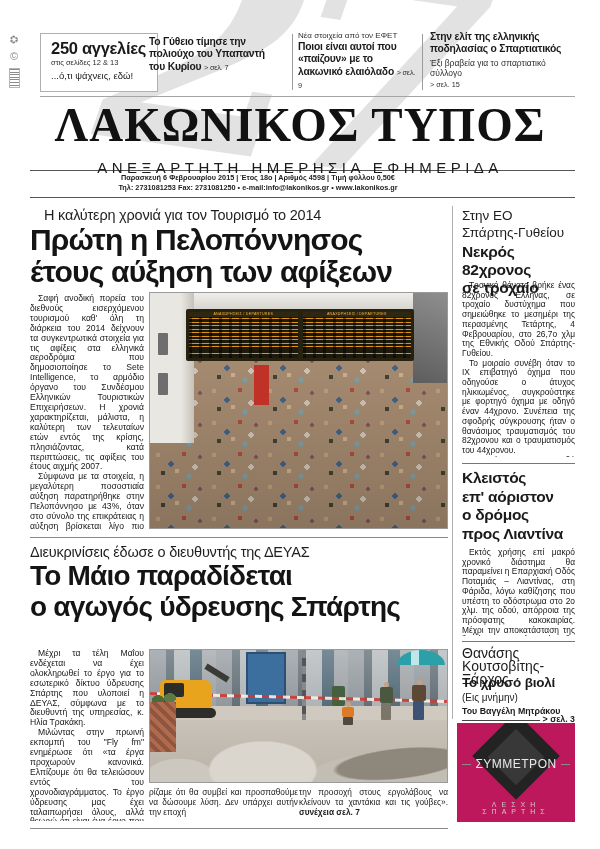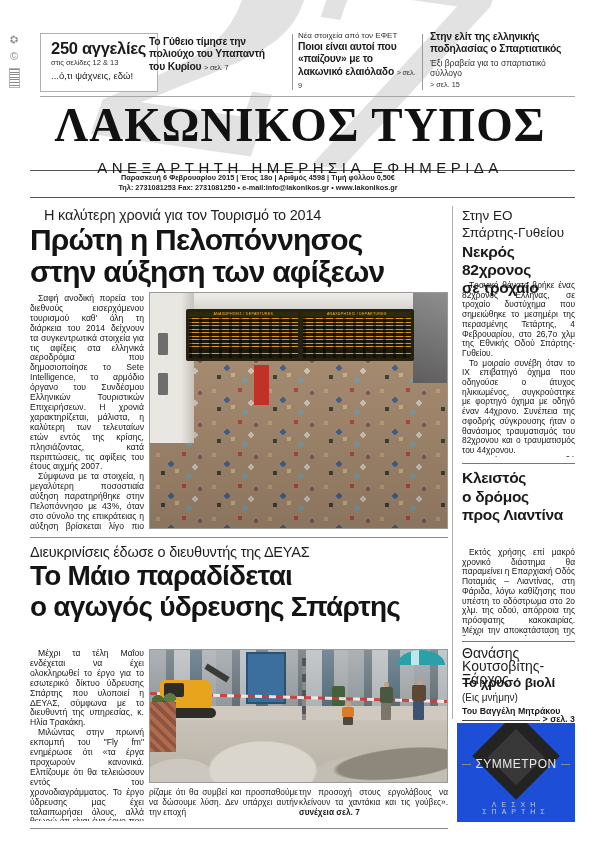--- a/index.html
+++ b/index.html
@@ -169,21 +169,21 @@
   #rc-rule2{left:462px; top:641px; width:113px; background:#777;}
   #rc-author{top:647px; font-size:14px; line-height:13px; color:#1d1d1d;}
   #rc-obit-title{top:675px; font-size:13.5px; font-weight:bold; letter-spacing:-0.2px;}
   #rc-obit-note{top:692px; font-size:10px; color:#222;}
   #rc-obit-byline{top:706px; font-size:8.8px; font-weight:bold;}
   #rc-leader{top:714px; display:flex; align-items:flex-end; gap:3px;}
   #rc-leader .line{flex:1; border-top:1px solid #444; margin-bottom:3px;}
   #rc-leader .txt{font-size:8.8px; font-weight:bold;}
 
   
-  #symmetron{left:457px; top:723px; width:118px; height:99px; background:#1d4ed8; overflow:hidden;}
+  #symmetron{left:457px; top:723px; width:118px; height:99px; background:#be185d; overflow:hidden;}
   .sym-d1{position:absolute; left:50%; top:2px; width:62px; height:62px; margin-left:-31px; transform:rotate(45deg); background:#232323;}
   .sym-d2{position:absolute; left:50%; top:14px; width:40px; height:40px; margin-left:-20px; transform:rotate(45deg); background:#383838;}
   .sym-brand{position:absolute; left:0; top:34px; width:100%; display:flex; align-items:center; gap:4px; padding:0 5px; box-sizing:border-box;}
   .sym-brand .hl{flex:1; border-top:1px solid #8a8a8a;}
   .sym-brand .bt{font-size:12px; letter-spacing:.5px; color:#e9e9e9;}
   .sym-foot{position:absolute; left:0; bottom:7px; width:100%; text-align:center; font-size:7px; letter-spacing:5px; color:#c9c9c9;}
 </style>
 </head>
 <body>
 
@@ -225,21 +225,21 @@
   <div class="rule" id="mastrule-a"></div>
   <div id="dateline" class="abs">
     <div class="d1">Παρασκευή 6 Φεβρουαρίου 2015 | Έτος 18ο | Αριθμός 4598 | Τιμή φύλλου 0,50€</div>
     <div class="d2">Τηλ: 2731081253 Fax: 2731081250 • e-mail:info@lakonikos.gr • www.lakonikos.gr</div>
   </div>
   <div class="rule" id="mastrule-b"></div>
 
   <div class="kicker abs" id="lead-kicker">Η καλύτερη χρονιά για τον Τουρισμό το 2014</div>
   <div class="headline abs" id="lead-headline">
     <div>Πρώτη η Πελοπόννησος</div>
-    <div>στην αύξηση των αφίξεων</div>
+    <div>έτους αύξηση των αφίξεων</div>
   </div>
 
   <div class="bodycol abs" id="lead-body">
     <p>Σαφή ανοδική πορεία του διεθνούς εισερχόμενου τουρισμού καθ' όλη τη διάρκεια του 2014 δείχνουν τα συγκεντρωτικά στοιχεία για τις αφίξεις στα ελληνικά αεροδρόμια που δημοσιοποίησε το Sete Intelligence, το αρμόδιο όργανο του Συνδέσμου Ελληνικών Τουριστικών Επιχειρήσεων. Η χρονιά χαρακτηρίζεται, μάλιστα, η καλύτερη των τελευταίων ετών εντός της κρίσης, πλησιάζοντας, κατά περιπτώσεις, τις αφίξεις του έτους αιχμής 2007.</p>
     <p>Σύμφωνα με τα στοιχεία, η μεγαλύτερη ποσοστιαία αύξηση παρατηρήθηκε στην Πελοπόννησο με 43%, όταν στο σύνολο της επικράτειας η αύξηση βρίσκεται λίγο πιο πάνω από το 15% και με το σύνολο των διεθνών αεροπορικών αφίξεων να ανέρχεται σε 14,6 εκ. περίπου.</p>
 
   </div>
 
   <div class="photo abs" id="photo-airport">
     <div class="p1-crowd"></div>
@@ -326,20 +326,21 @@
   <div class="abs rc rcbody" id="rc-body1">
     <p>Τραγικό θάνατο βρήκε ένας 82χρονος Έλληνας, σε τροχαίο δυστύχημα που σημειώθηκε το μεσημέρι της περασμένης Τετάρτης, 4 Φεβρουαρίου, στο 26,7ο χλμ της Εθνικής Οδού Σπάρτης-Γυθείου.</p>
     <p>Το μοιραίο συνέβη όταν το ΙΧ επιβατηγό όχημα που οδηγούσε ο άτυχος ηλικιωμένος, συγκρούστηκε με φορτηγό όχημα με οδηγό έναν 44χρονο. Συνέπεια της σφοδρής σύγκρουσης ήταν ο θανάσιμος τραυματισμός του 82χρονου και ο τραυματισμός του 44χρονου.</p>
     <p>Προανάκριση για τα ακριβή αίτια του δυστυχήματος διενεργεί το Τμήμα Τροχαίας Σπάρτης.</p>
   </div>
 
   <div class="rule" id="rc-rule1"></div>
 
   <div class="abs rc" id="rc-head2">
     <div>Κλειστός</div>
+    <div>επ' αόριστον</div>
     <div>ο δρόμος</div>
     <div>προς Λιαντίνα</div>
   </div>
   <div class="abs rc rcbody" id="rc-body2">
     <p>Εκτός χρήσης επί μακρό χρονικό διάστημα θα παραμείνει η Επαρχιακή Οδός Ποταμιάς – Λιαντίνας, στη Φάριδα, λόγω καθίζησης που υπέστη το οδόστρωμα στο 2ο χλμ. της οδού, απόρροια της πρόσφατης κακοκαιρίας. Μέχρι την αποκατάσταση της ζημιάς η κυκλοφορία θα διεξάγεται από παρακαμπτήριες οδούς.</p>
   </div>
 
   <div class="rule" id="rc-rule2"></div>
 
   <div class="abs rc" id="rc-author">

